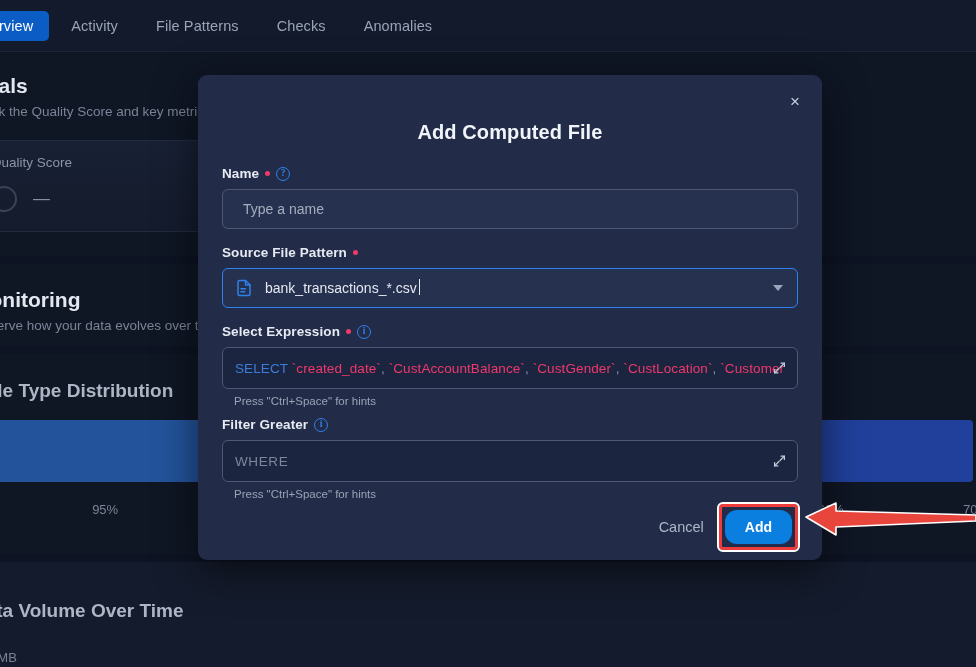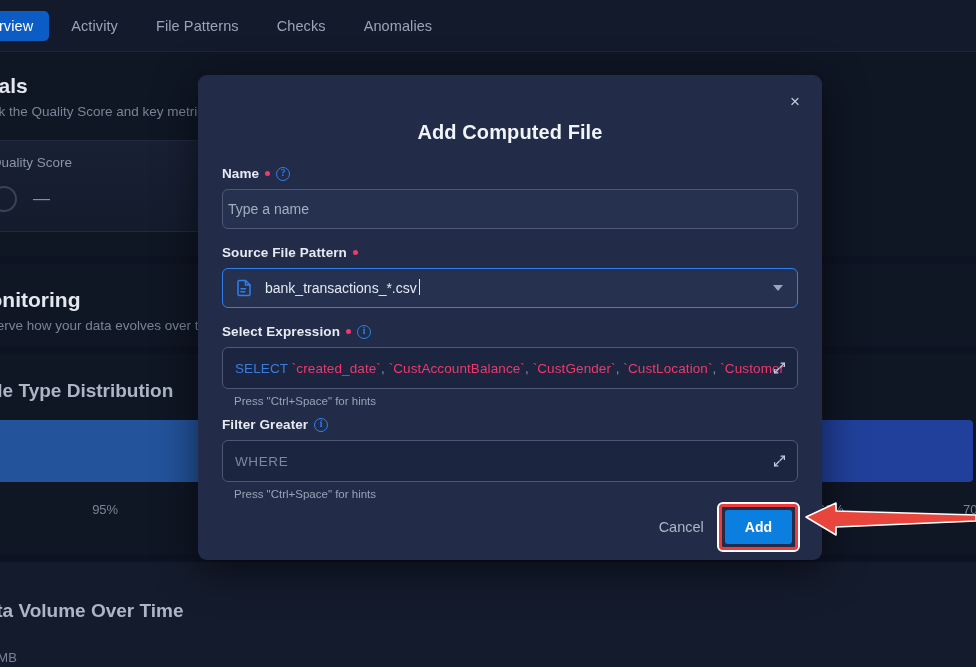--- a/index.html
+++ b/index.html
@@ -146,21 +146,21 @@
   .hint-ico {
     width:14px; height:14px; border-radius:50%;
     border:1.4px solid #2f80ed; color:#2f80ed;
     font-size:9.5px; line-height:11.5px; text-align:center; font-weight:700;
     font-family:"Liberation Serif", serif;
   }
 
   .text-input {
     width:100%; height:40px; border-radius:6px;
     background:#26314f; border:1px solid #4d5874;
-    color:#d9dfeb; font-size:14px; padding:0 5px;
+    color:#d9dfeb; font-size:14px; padding:0 20px;
     font-family:"Liberation Sans", sans-serif;
     outline:none;
   }
   .text-input::placeholder { color:#a5adbf; }
 
   .field { margin-bottom:16px; }
 
   .select-box {
     width:100%; height:40px; border-radius:6px;
     background:#26314f; border:1px solid #2f80ed;
@@ -205,21 +205,21 @@
     display:flex; align-items:center; justify-content:flex-end;
     padding-right:24px; gap:3px;
   }
   .btn-cancel {
     background:transparent; border:none; color:#aeb7c8;
     font-size:14.5px; padding:8px 12px; font-family:"Liberation Sans", sans-serif;
   }
   .btn-add-wrap { position:relative; padding:6px; }
   .btn-add {
     background:#0b7fe0; color:#ffffff; border:none;
-    font-size:14px; font-weight:700; border-radius:3px;
+    font-size:14px; font-weight:700; border-radius:12px;
     padding:9px 20px; font-family:"Liberation Sans", sans-serif;
   }
   .hl-box {
     position:absolute; inset:0;
     border:3px solid #ee3b3b; border-radius:4px;
     outline:2px solid #ffffff; pointer-events:none;
   }
 
   
   .arrow-svg { position:absolute; left:800px; top:495px; width:176px; height:50px; z-index:40; }

